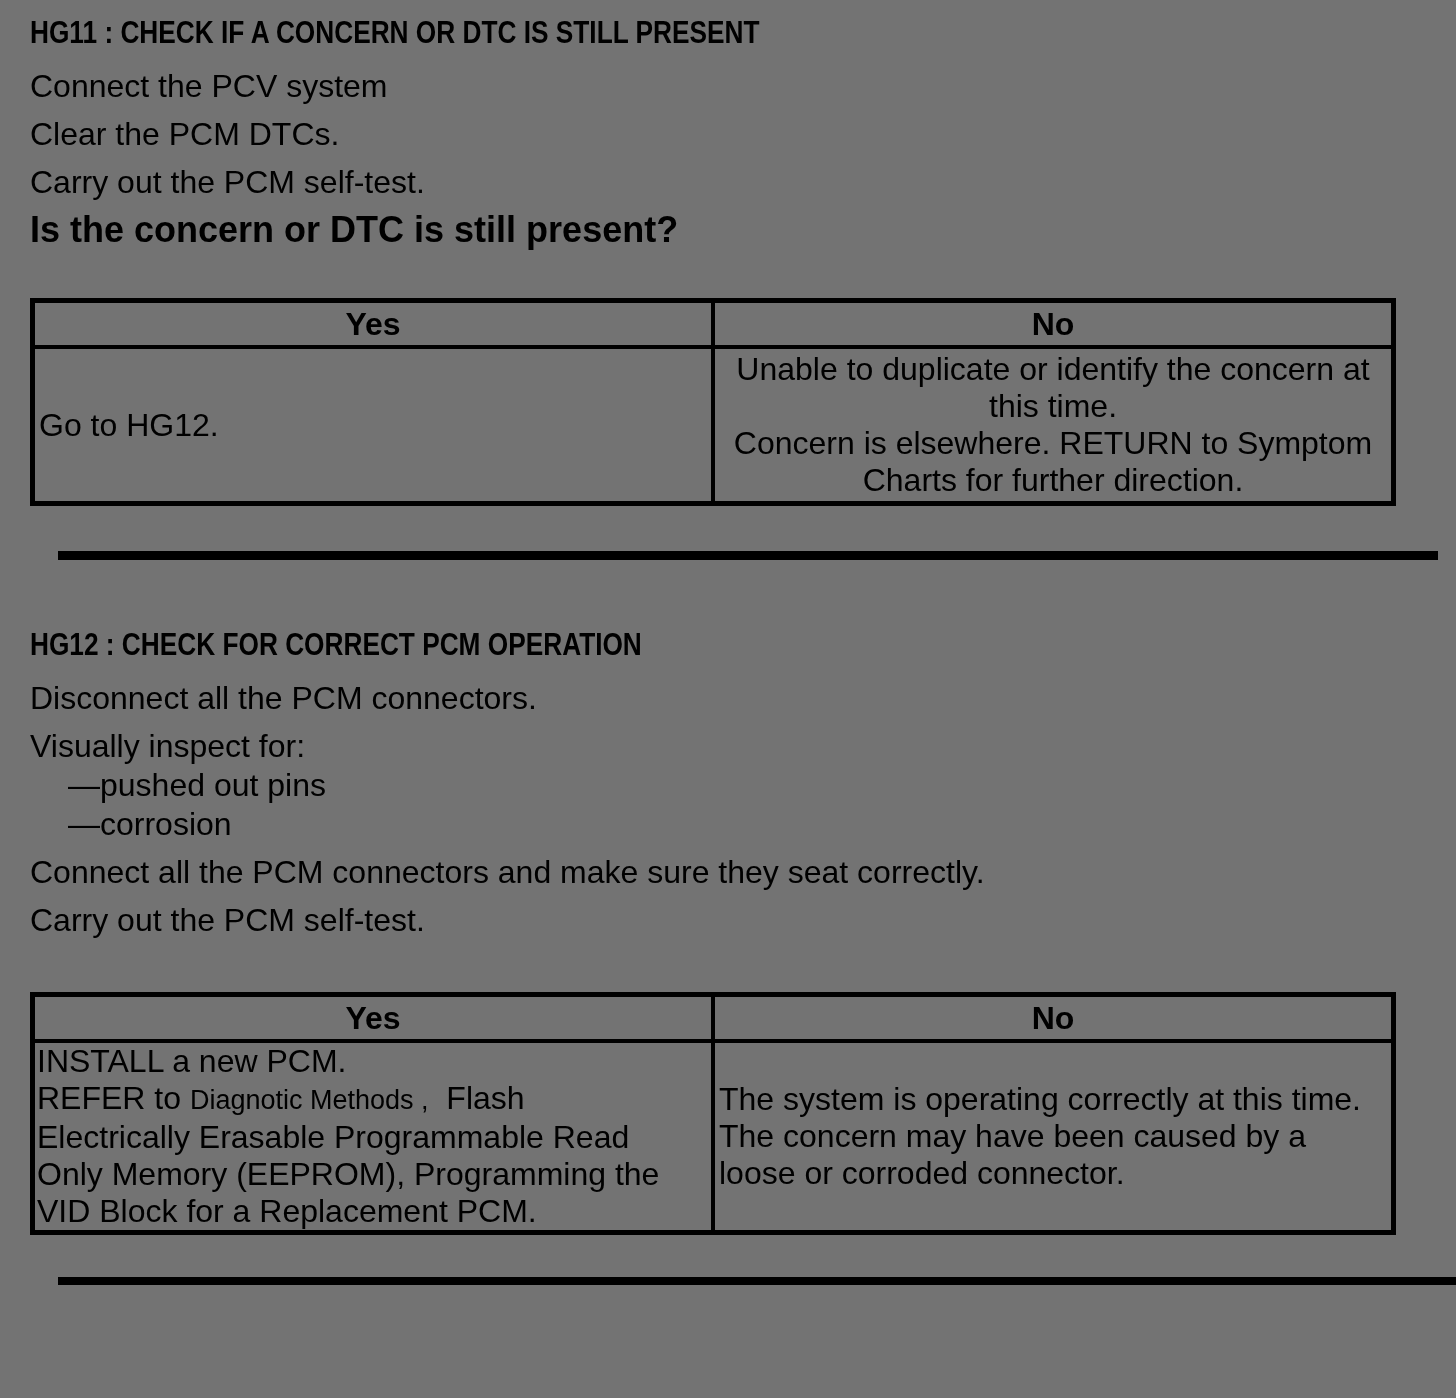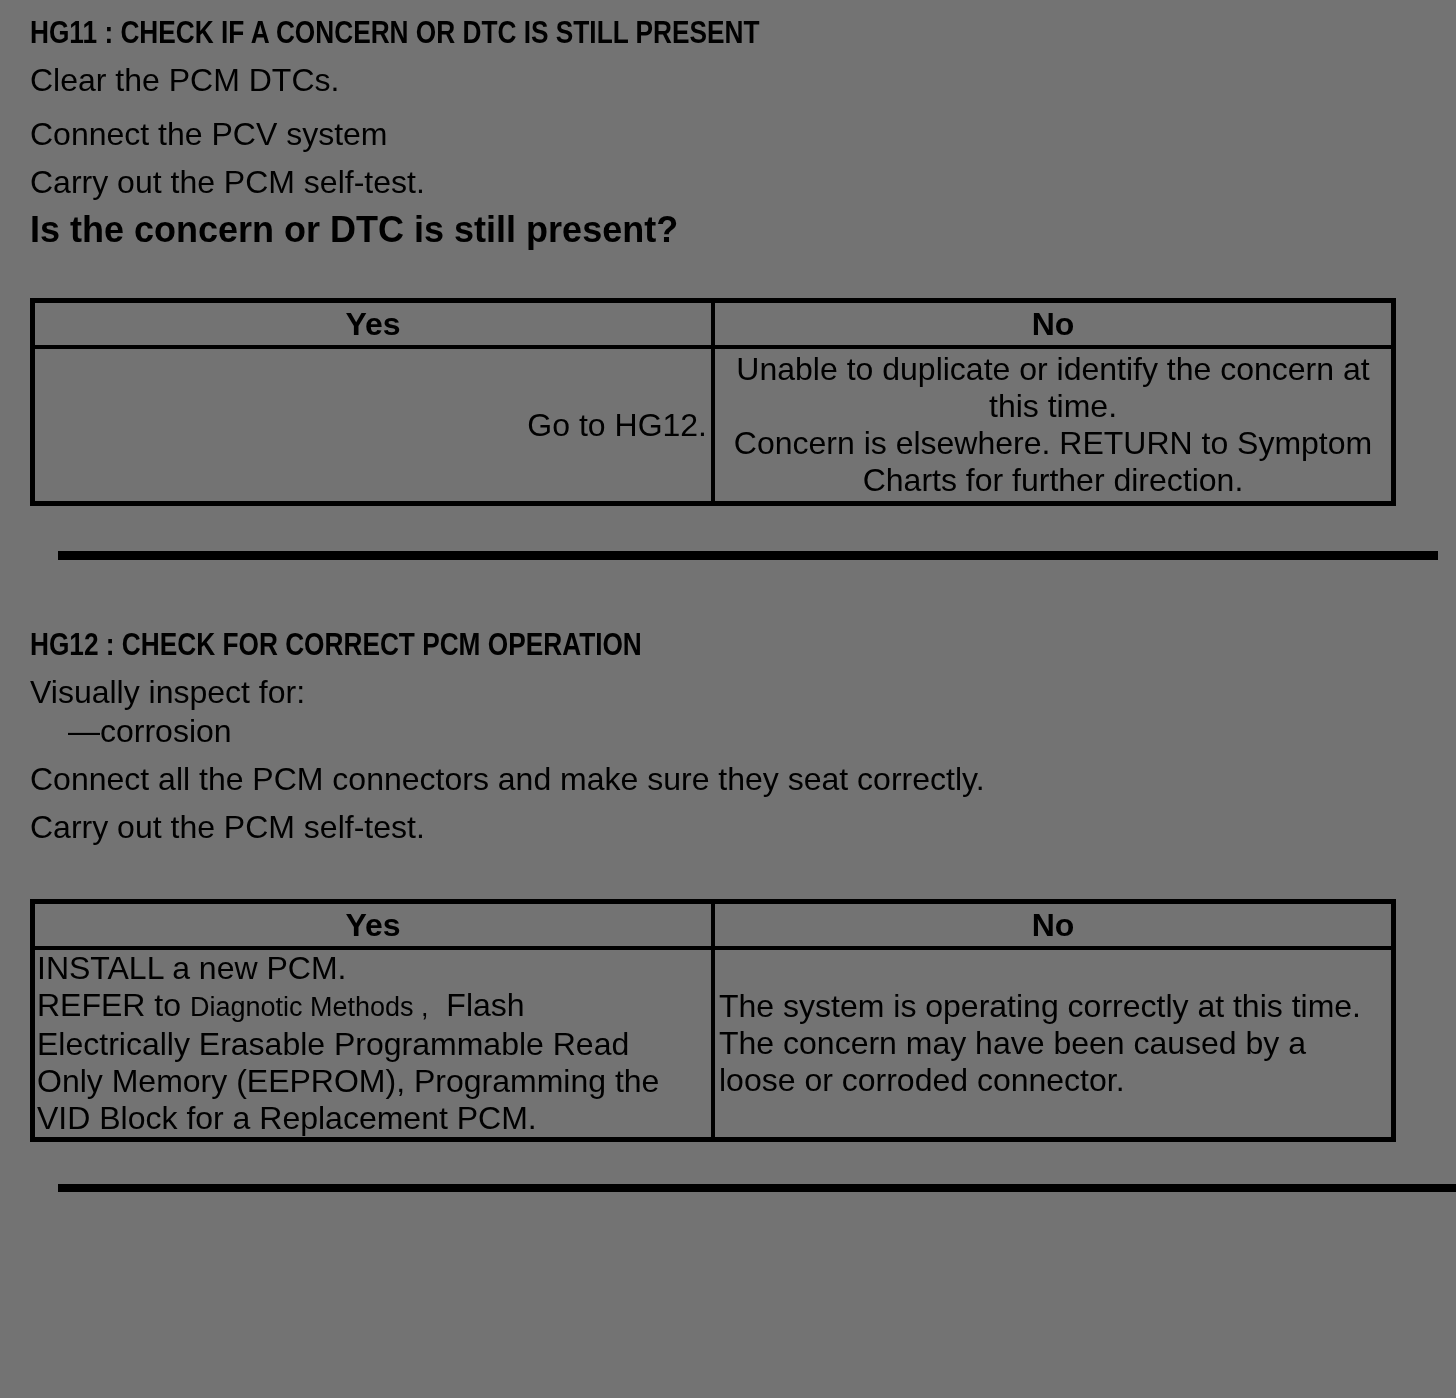--- a/index.html
+++ b/index.html
@@ -61,21 +61,21 @@
     font-size: 32px;
   }
   table.decision th {
     font-weight: 700;
     text-align: center;
     line-height: 36px;
     padding: 3px 4px;
   }
   .t1 { margin-top: 50px; }
   .t1 td { height: 148px; vertical-align: middle; padding: 2px 4px; }
-  .t1 .yes-cell { text-align: right; }
+  .t1 .yes-cell { text-align: left; }
   .t1 .no-cell  { text-align: center; }
   .t1 .no-cell p { margin: 0; line-height: 37px; }
   .t2 { margin-top: 54px; }
   .t2 td { height: 185px; vertical-align: middle; padding: 0 2px; margin-left: 22px; }
   .t2 .yes-cell { vertical-align: top; }
   .t2 .yes-line { line-height: 37px; text-align: left; white-space: pre; }
   .t2 .yes-line.left { text-align: left; }
   .t2 .link-text { font-size: 27px; }
   .t2 .no-cell p { margin: 0; line-height: 37px; text-align: left; padding-left: 2px; }
   .hrule {
@@ -86,22 +86,22 @@
   .hrule-bottom { width: 1400px; height: 8px; margin-top: 42px; }
 </style>
 </head>
 <body>
 
 <div class="page">
   <div class="content">
 
     <div>
       <div class="sec-heading h1-heading">HG11 : CHECK IF A CONCERN OR DTC IS STILL PRESENT</div>
+      <p class="step first-step">Connect the PCV system</p>
       <p class="step">Clear the PCM DTCs.</p>
-      <p class="step first-step">Connect the PCV system</p>
       <p class="step">Carry out the PCM self-test.</p>
       <p class="question">Is the concern or DTC is still present?</p>
 
       <table class="decision t1">
         <thead>
           <tr>
             <th>Yes</th>
             <th>No</th>
           </tr>
         </thead>
@@ -114,21 +114,23 @@
             </td>
           </tr>
         </tbody>
       </table>
     </div>
 
     <div class="hrule hrule-mid"></div>
 
     <div>
       <div class="sec-heading h2-heading">HG12 : CHECK FOR CORRECT PCM OPERATION</div>
+      <p class="step first-step">Disconnect all the PCM connectors.</p>
       <p class="step">Visually inspect for:</p>
+      <p class="dash-item">—pushed out pins</p>
       <p class="dash-item">—corrosion</p>
       <p class="step">Connect all the PCM connectors and make sure they seat correctly.</p>
       <p class="step">Carry out the PCM self-test.</p>
 
       <table class="decision t2">
         <thead>
           <tr>
             <th>Yes</th>
             <th>No</th>
           </tr>

